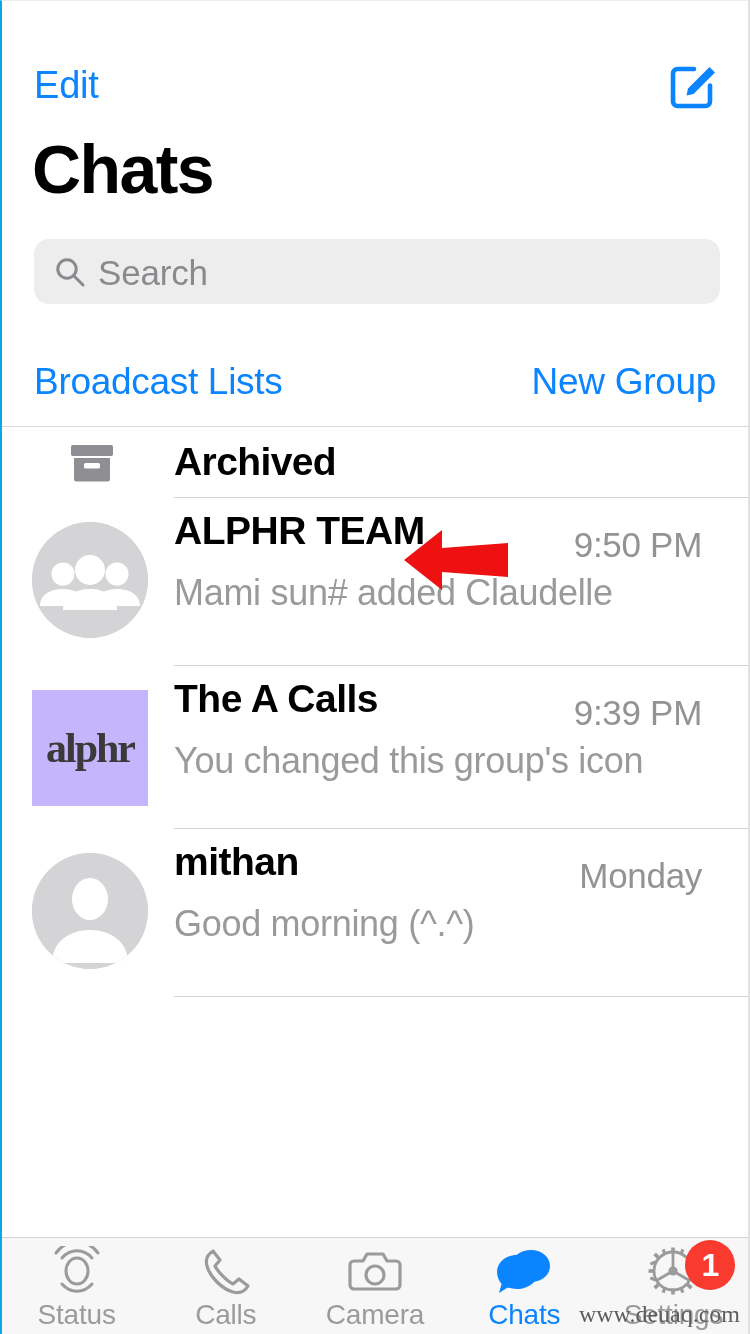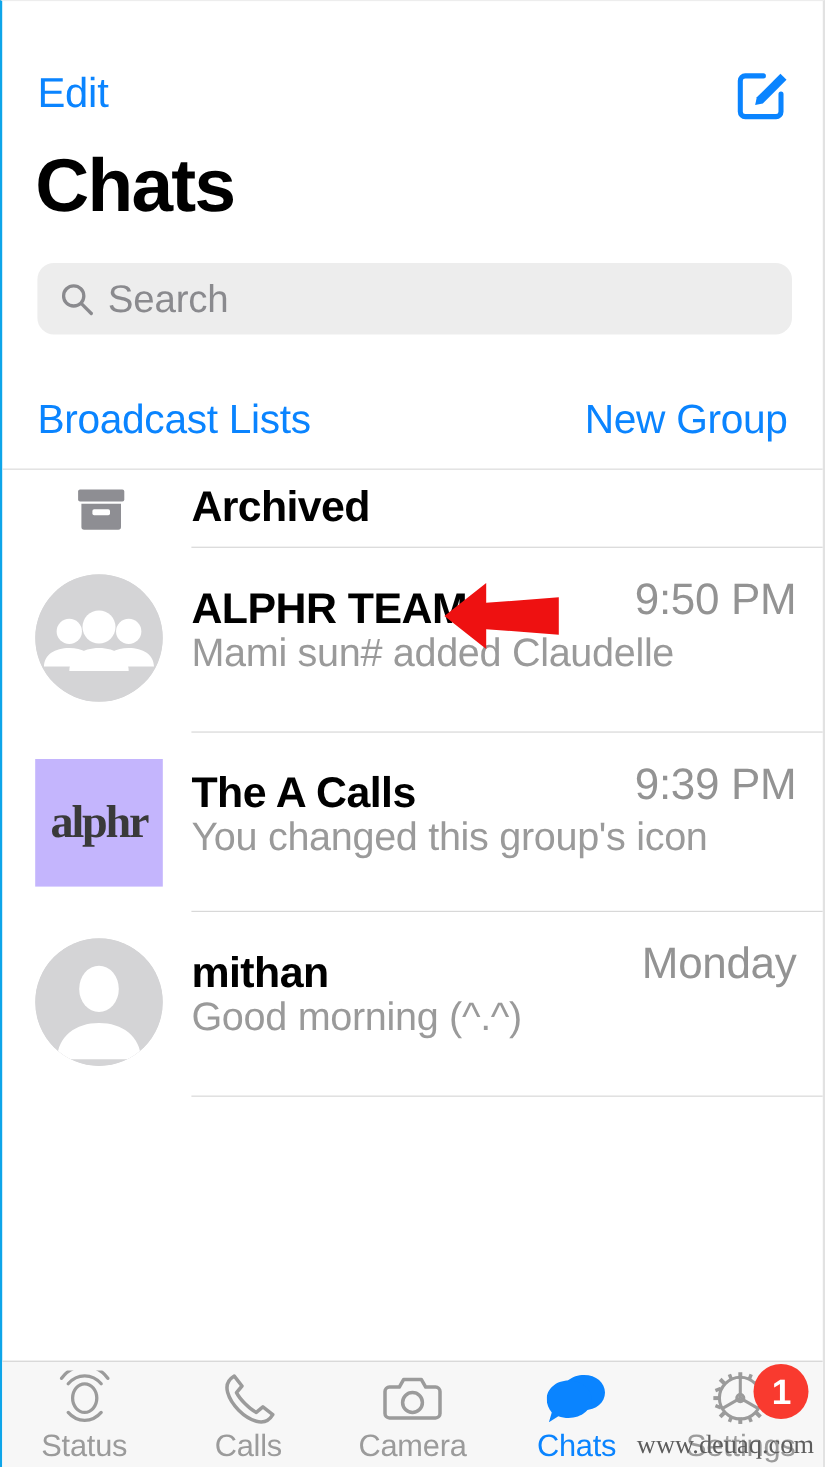--- a/index.html
+++ b/index.html
@@ -197,21 +197,21 @@
     font-size: 42px;
     font-weight: bold;
     color: #3a3a3a;
     letter-spacing: -2px;
     font-family: Liberation Serif, serif;
   }
 
   .chat-title {
     position: absolute;
     left: 172px;
-    top: 32px;
+    top: 9px;
     font-size: 39px;
     font-weight: bold;
     color: #000000;
     letter-spacing: -0.5px;
     line-height: 48px;
     white-space: nowrap;
   }
   .chat-preview {
     position: absolute;
     left: 172px;
@@ -220,23 +220,23 @@
     font-size: 36px;
     color: #9a9a9a;
     letter-spacing: -0.3px;
     line-height: 46px;
     white-space: nowrap;
     overflow: hidden;
     text-overflow: ellipsis;
   }
   .chat-time {
     position: absolute;
-    right: 24px;
+    right: 46px;
     top: 26px;
-    font-size: 40px;
+    font-size: 35px;
     color: #939393;
     letter-spacing: -0.3px;
     line-height: 42px;
     white-space: nowrap;
   }
 
   
   #annotation-arrow {
     position: absolute;
     left: 400px;

